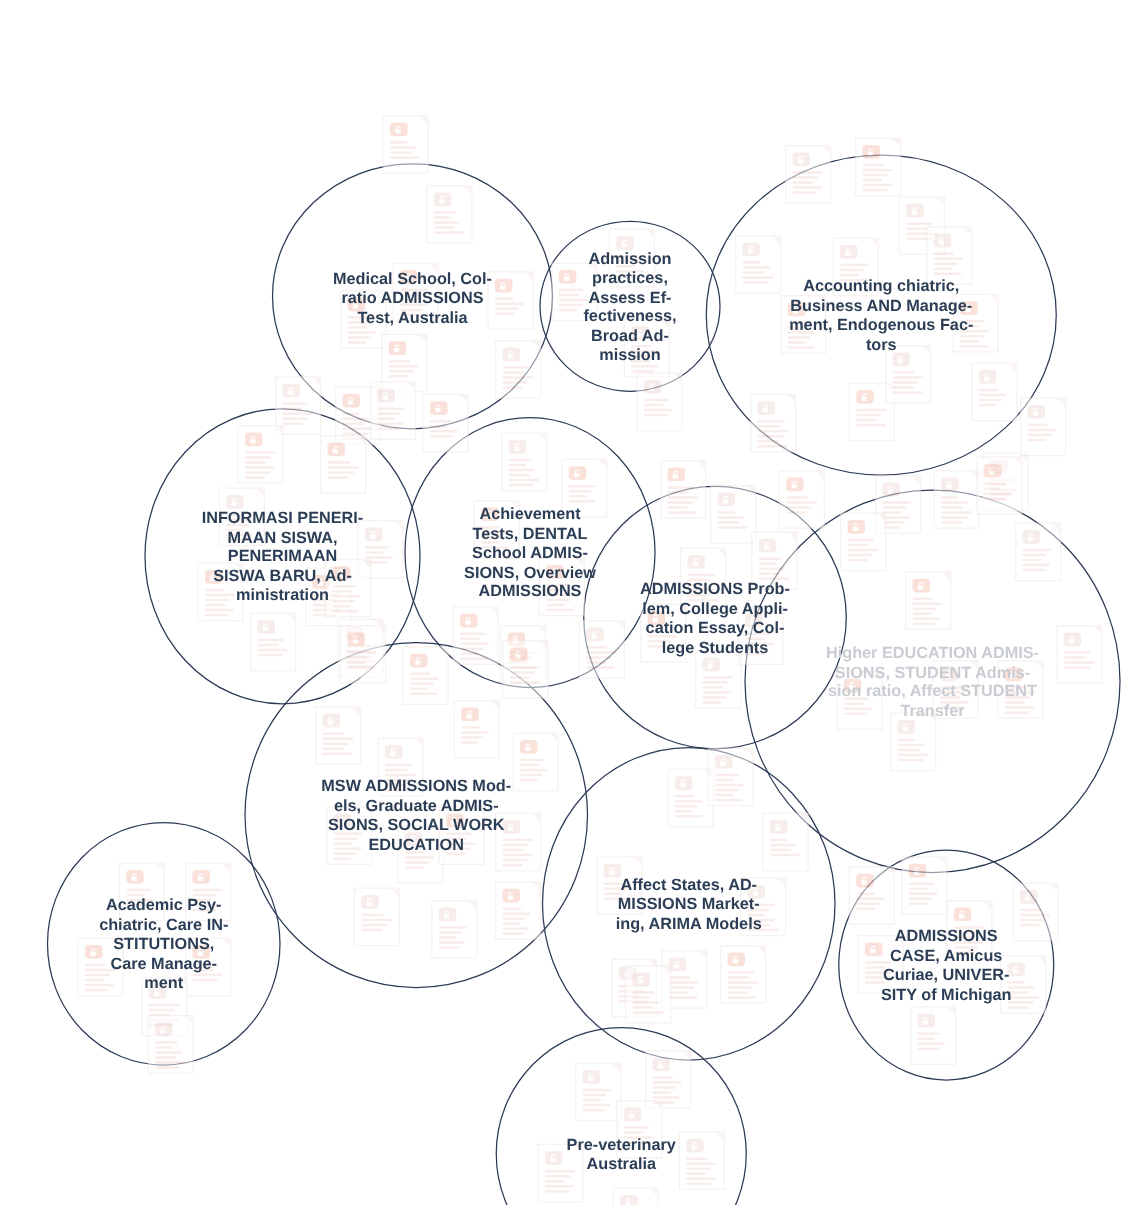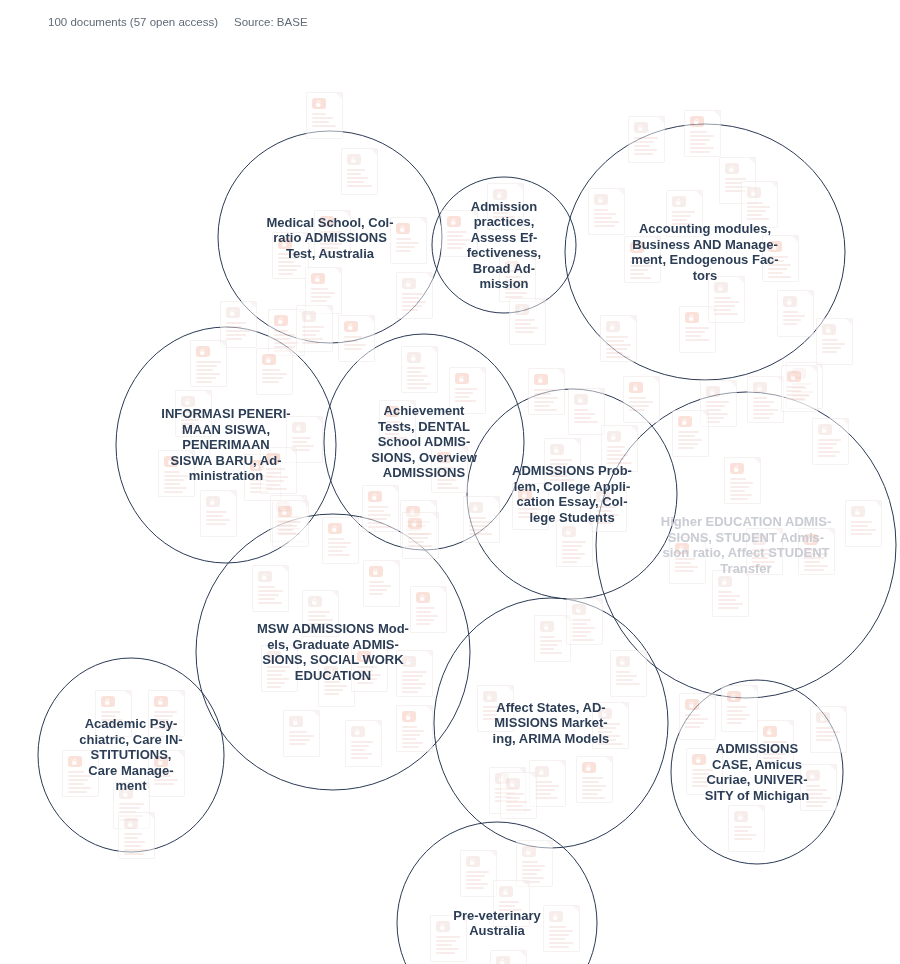--- a/index.html
+++ b/index.html
@@ -104,24 +104,20 @@
     color: #2c3e56;
     white-space: pre-line;
     pointer-events: none;
   }
   .cluster-label.muted { color: #c9ccd3; }
 </style>
 </head>
 <body>
 
 <div id="header">
-  <div id="subtitle-row">
-    <span>100 documents (57 open access)</span>
-    <span>Source: BASE</span>
-  </div>
 </div>
 
 <div id="map">
   <svg id="map-svg" viewBox="0 0 900 904" preserveAspectRatio="none">
       <ellipse cx="330" cy="177" rx="112" ry="106" fill="none" stroke="#2b3a55" stroke-width="1"></ellipse>
       <ellipse cx="504" cy="185" rx="72" ry="68" fill="none" stroke="#2b3a55" stroke-width="1"></ellipse>
       <ellipse cx="705" cy="192" rx="140" ry="128" fill="none" stroke="#2b3a55" stroke-width="1"></ellipse>
       <ellipse cx="226" cy="385" rx="110" ry="118" fill="none" stroke="#2b3a55" stroke-width="1"></ellipse>
       <ellipse cx="424" cy="382" rx="100" ry="108" fill="none" stroke="#2b3a55" stroke-width="1"></ellipse>
       <ellipse cx="572" cy="434" rx="105" ry="105" fill="none" stroke="#2b3a55" stroke-width="1"></ellipse>
@@ -1826,21 +1822,21 @@
   <div id="labels-layer">
       <div class="cluster-label" style="width: 207.2px; left: 226.4px; top: 154.5px;">Medical School, Col-
 ratio ADMISSIONS
 Test, Australia</div>
       <div class="cluster-label" style="width: 133.2px; left: 437.4px; top: 138.5px;">Admission
 practices,
 Assess Ef-
 fectiveness,
 Broad Ad-
 mission</div>
-      <div class="cluster-label" style="width: 259px; left: 575.5px; top: 161px;">Accounting modules,
+      <div class="cluster-label" style="width: 259px; left: 575.5px; top: 161px;">Accounting chiatric,
 Business AND Manage-
 ment, Endogenous Fac-
 tors</div>
       <div class="cluster-label" style="width: 203.5px; left: 124.25px; top: 346px;">INFORMASI PENERI-
 MAAN SISWA,
 PENERIMAAN
 SISWA BARU, Ad-
 ministration</div>
       <div class="cluster-label" style="width: 185px; left: 331.5px; top: 343px;">Achievement
 Tests, DENTAL

